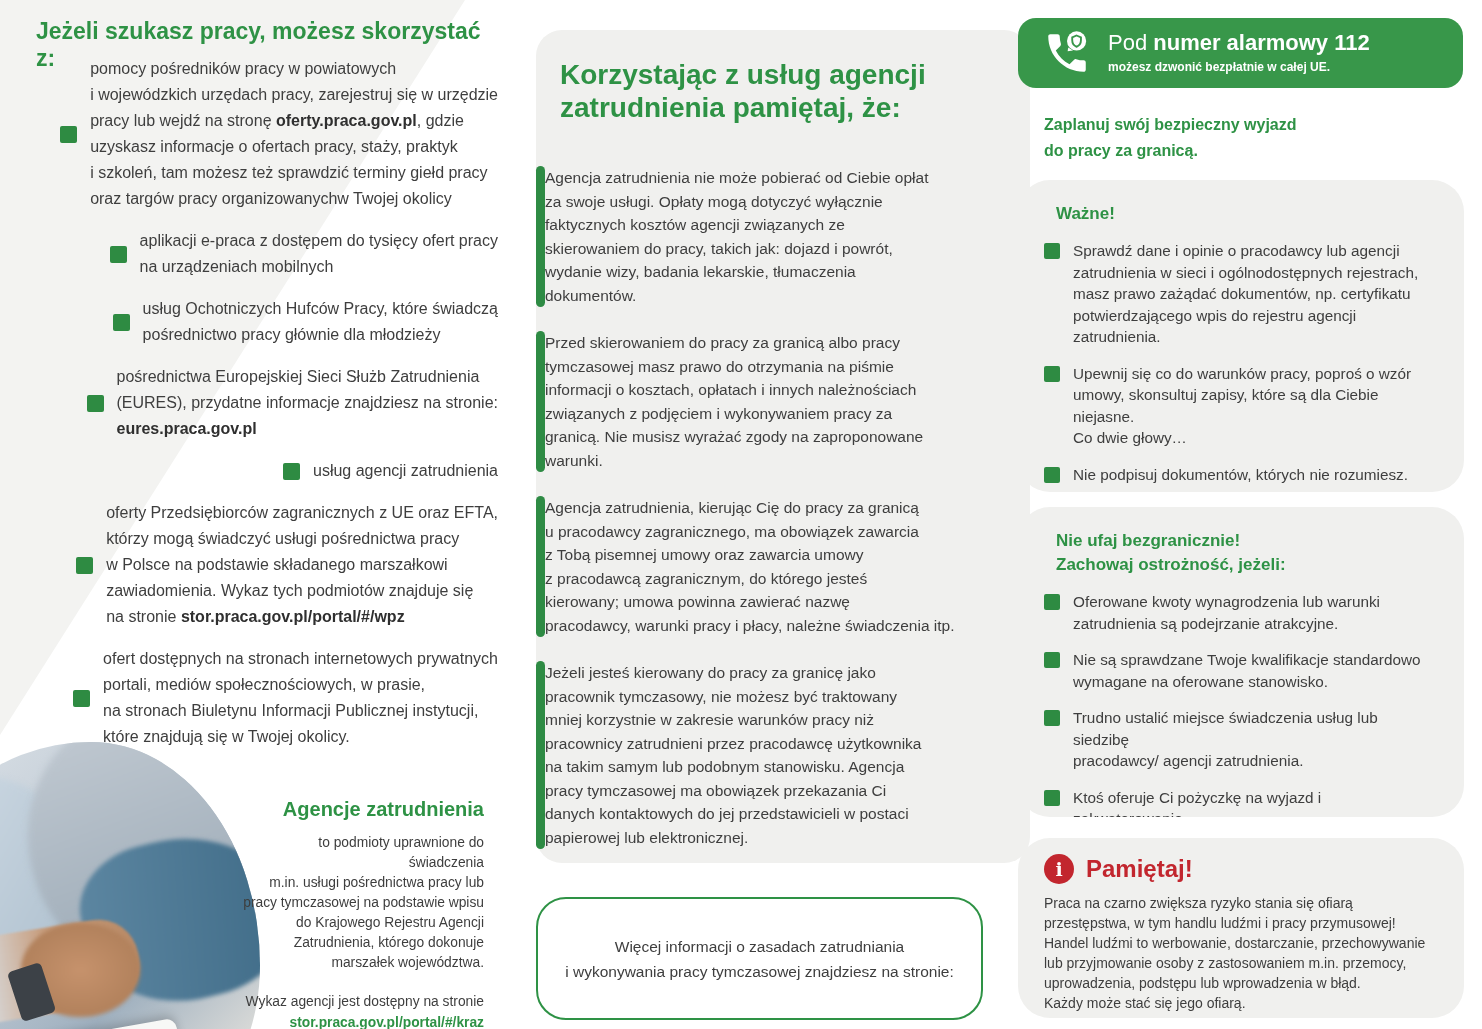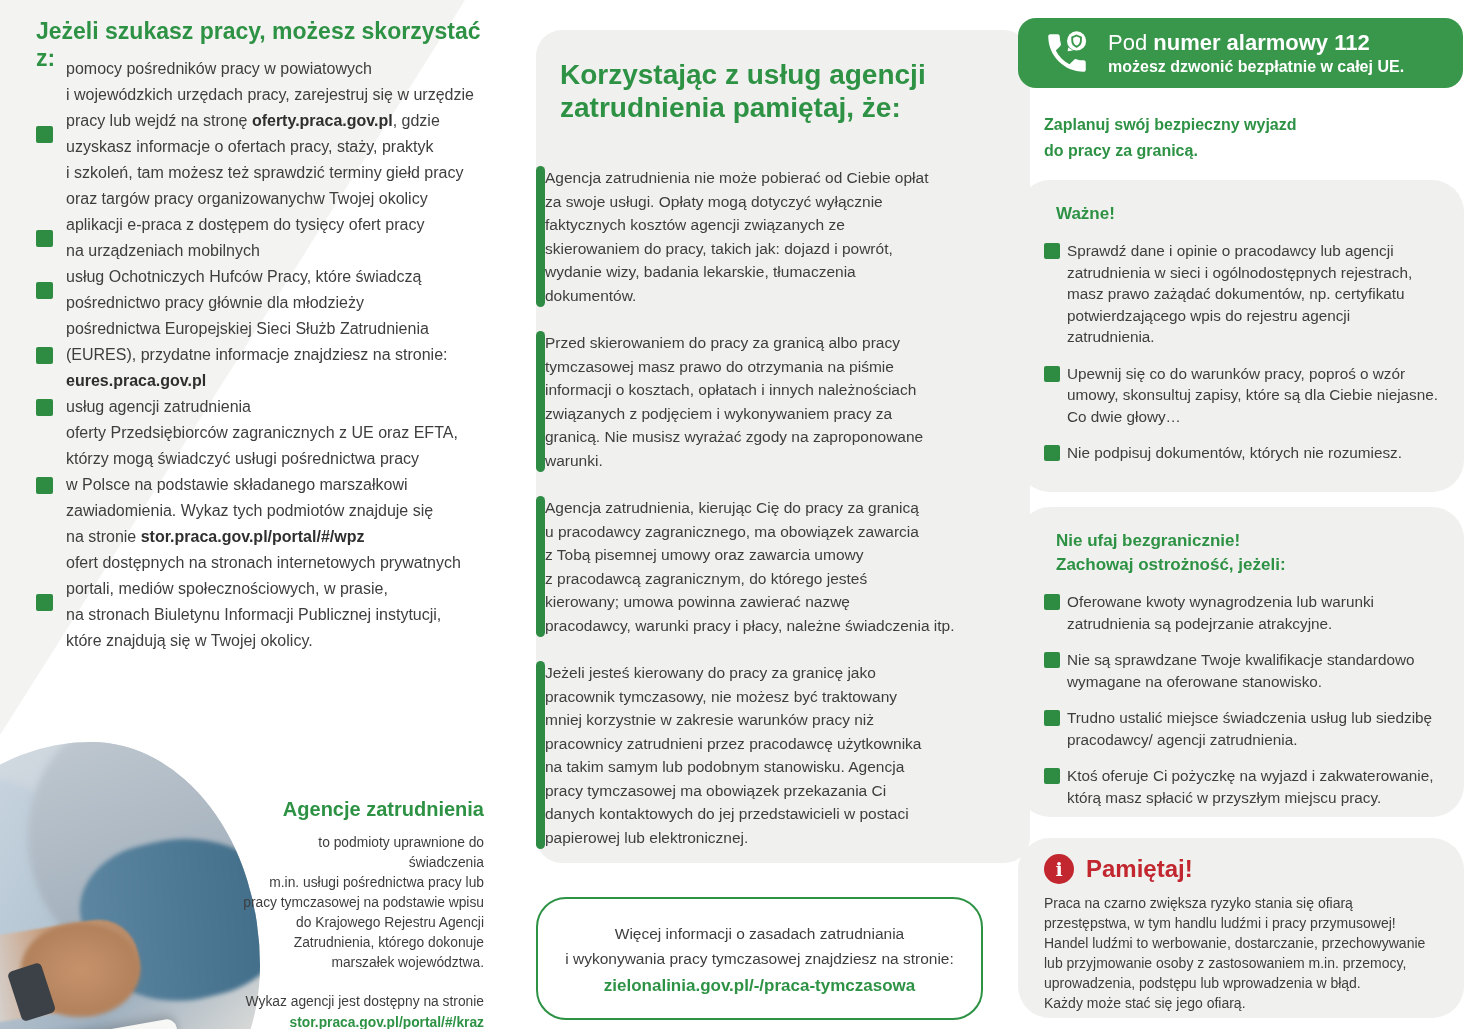--- a/index.html
+++ b/index.html
@@ -5,21 +5,21 @@
   html,body{margin:0;padding:0;background:#fff;}
   .page{position:relative;width:1482px;height:1029px;background:#ffffff;overflow:hidden;
         font-family:"Liberation Sans","DejaVu Sans",sans-serif;color:#3e3e3e;}
   .wedge{position:absolute;left:0;top:0;width:480px;height:745px;background:#f3f3f1;
          clip-path:polygon(0 0,465px 0,0 735px);z-index:0;}
   .layer{position:relative;z-index:1;}
 
   
   .left-title{position:absolute;left:36px;top:18px;width:460px;margin:0;
               font-size:23px;font-weight:bold;color:#2e9245;}
-  .left-list{position:absolute;left:36px;top:56px;width:462px;display:flex;flex-direction:column;}
+  .left-list{position:absolute;left:36px;top:56px;width:462px;display:flex;flex-direction:column;gap:16px;align-items:flex-end;}
   .l-item{display:flex;align-items:center;gap:13px;}
   .sq{flex:0 0 17px;width:17px;height:17px;background:#2e8b42;border-radius:2px;}
   .l-text{font-size:16px;line-height:26px;white-space:pre-line;}
   .b{font-weight:bold;color:#2f2f2f;}
 
   
   .photo{position:absolute;left:-92px;top:742px;width:352px;height:430px;
          border-radius:52% 48% 55% 45% / 40% 52% 48% 60%;overflow:hidden;
          background:linear-gradient(135deg,#dde3e8 0%,#c2ccd6 35%,#9fb0bf 60%,#e3e1dc 85%);}
   .photo div{position:absolute;}
@@ -59,33 +59,33 @@
   .mf-text{font-size:15.5px;line-height:25px;white-space:pre-line;}
   .mf-link{margin-top:5px;font-size:17px;font-weight:bold;color:#2e9245;}
 
   
   .banner{position:absolute;left:1018px;top:18px;width:445px;height:70px;background:#38974a;
           border-radius:18px;display:flex;align-items:center;}
   .banner-icon{margin-left:24px;width:50px;height:50px;flex:0 0 50px;}
   .banner-text{margin-left:16px;color:#fff;}
   .bt1{font-size:22px;line-height:27px;}
   .bt1 .strong{font-weight:bold;}
-  .bt2{font-size:16px;line-height:22px;font-weight:bold;}
+  .bt2{font-size:12px;line-height:22px;font-weight:bold;}
 
   .plan-head{position:absolute;left:1044px;top:112px;width:445px;margin:0;text-align:left;
              font-size:16px;line-height:26px;font-weight:bold;color:#2e9245;white-space:pre-line;}
 
   .rbox{position:absolute;left:1018px;width:446px;background:#f0f0ee;border-radius:32px;
         padding:22px 26px;box-sizing:border-box;overflow:hidden;}
   .rbox-wazne{top:180px;height:312px;}
   .rbox-caution{top:507px;height:310px;}
   .rbox-remember{top:838px;height:180px;padding-top:16px;}
   .rbox-title{margin:0 0 14px 12px;font-size:17px;line-height:24px;font-weight:bold;color:#2e9245;
               white-space:pre-line;}
-  .r-item{display:flex;align-items:flex-start;gap:7px;margin-bottom:15px;}
+  .r-item{display:flex;align-items:flex-start;gap:13px;margin-bottom:15px;}
   .sq2{flex:0 0 16px;width:16px;height:16px;background:#2e8b42;border-radius:2px;margin-top:3px;}
   .r-text{font-size:15.3px;line-height:21.5px;white-space:pre-line;}
 
   .rem-head{display:flex;align-items:center;gap:12px;margin-bottom:9px;}
   .info-circle{width:30px;height:30px;border-radius:50%;background:#c2262e;color:#fff;
                display:flex;align-items:center;justify-content:center;
                font-family:"DejaVu Serif",serif;font-weight:bold;font-size:19px;}
   .rem-title{margin:0;font-size:24px;font-weight:bold;color:#c2262e;}
   .rem-body{margin:0;font-size:14px;line-height:20px;white-space:pre-line;}
 </style>
@@ -206,21 +206,20 @@
 na takim samym lub podobnym stanowisku. Agencja
 pracy tymczasowej ma obowiązek przekazania Ci
 danych kontaktowych do jej przedstawicieli w postaci
 papierowej lub elektronicznej.</p>
     </div>
   </section>
 
   <div class="mid-foot layer">
     <div class="mf-text">Więcej informacji o zasadach zatrudniania
 i wykonywania pracy tymczasowej znajdziesz na stronie:</div>
-    <div class="mf-link">zielonalinia.gov.pl/-/praca-tymczasowa</div>
   </div>
 
   <div class="banner layer">
     <svg class="banner-icon" viewBox="0 0 24 24" aria-hidden="true">
       <path fill="#ffffff" d="M6.62 10.79c1.44 2.83 3.76 5.14 6.59 6.59l2.2-2.2c.27-.27.67-.36 1.02-.24 1.12.37 2.33.57 3.57.57.55 0 1 .45 1 1V20c0 .55-.45 1-1 1-9.39 0-17-7.61-17-17 0-.55.45-1 1-1h3.5c.55 0 1 .45 1 1 0 1.25.2 2.45.57 3.57.11.35.03.74-.25 1.02l-2.2 2.2z"></path>
       <circle cx="16.6" cy="6.2" r="4.6" fill="#ffffff"></circle>
       <polygon points="12.6,9.4 14.9,10.8 12.3,11.2" fill="#ffffff"></polygon>
       <path d="M16.6 3.6l2.1.85v1.35c0 1.45-.9 2.75-2.1 3.2-1.2-.45-2.1-1.75-2.1-3.2V4.45z" fill="none" stroke="#38974a" stroke-width="0.9"></path>
     </svg>
     <div class="banner-text">

